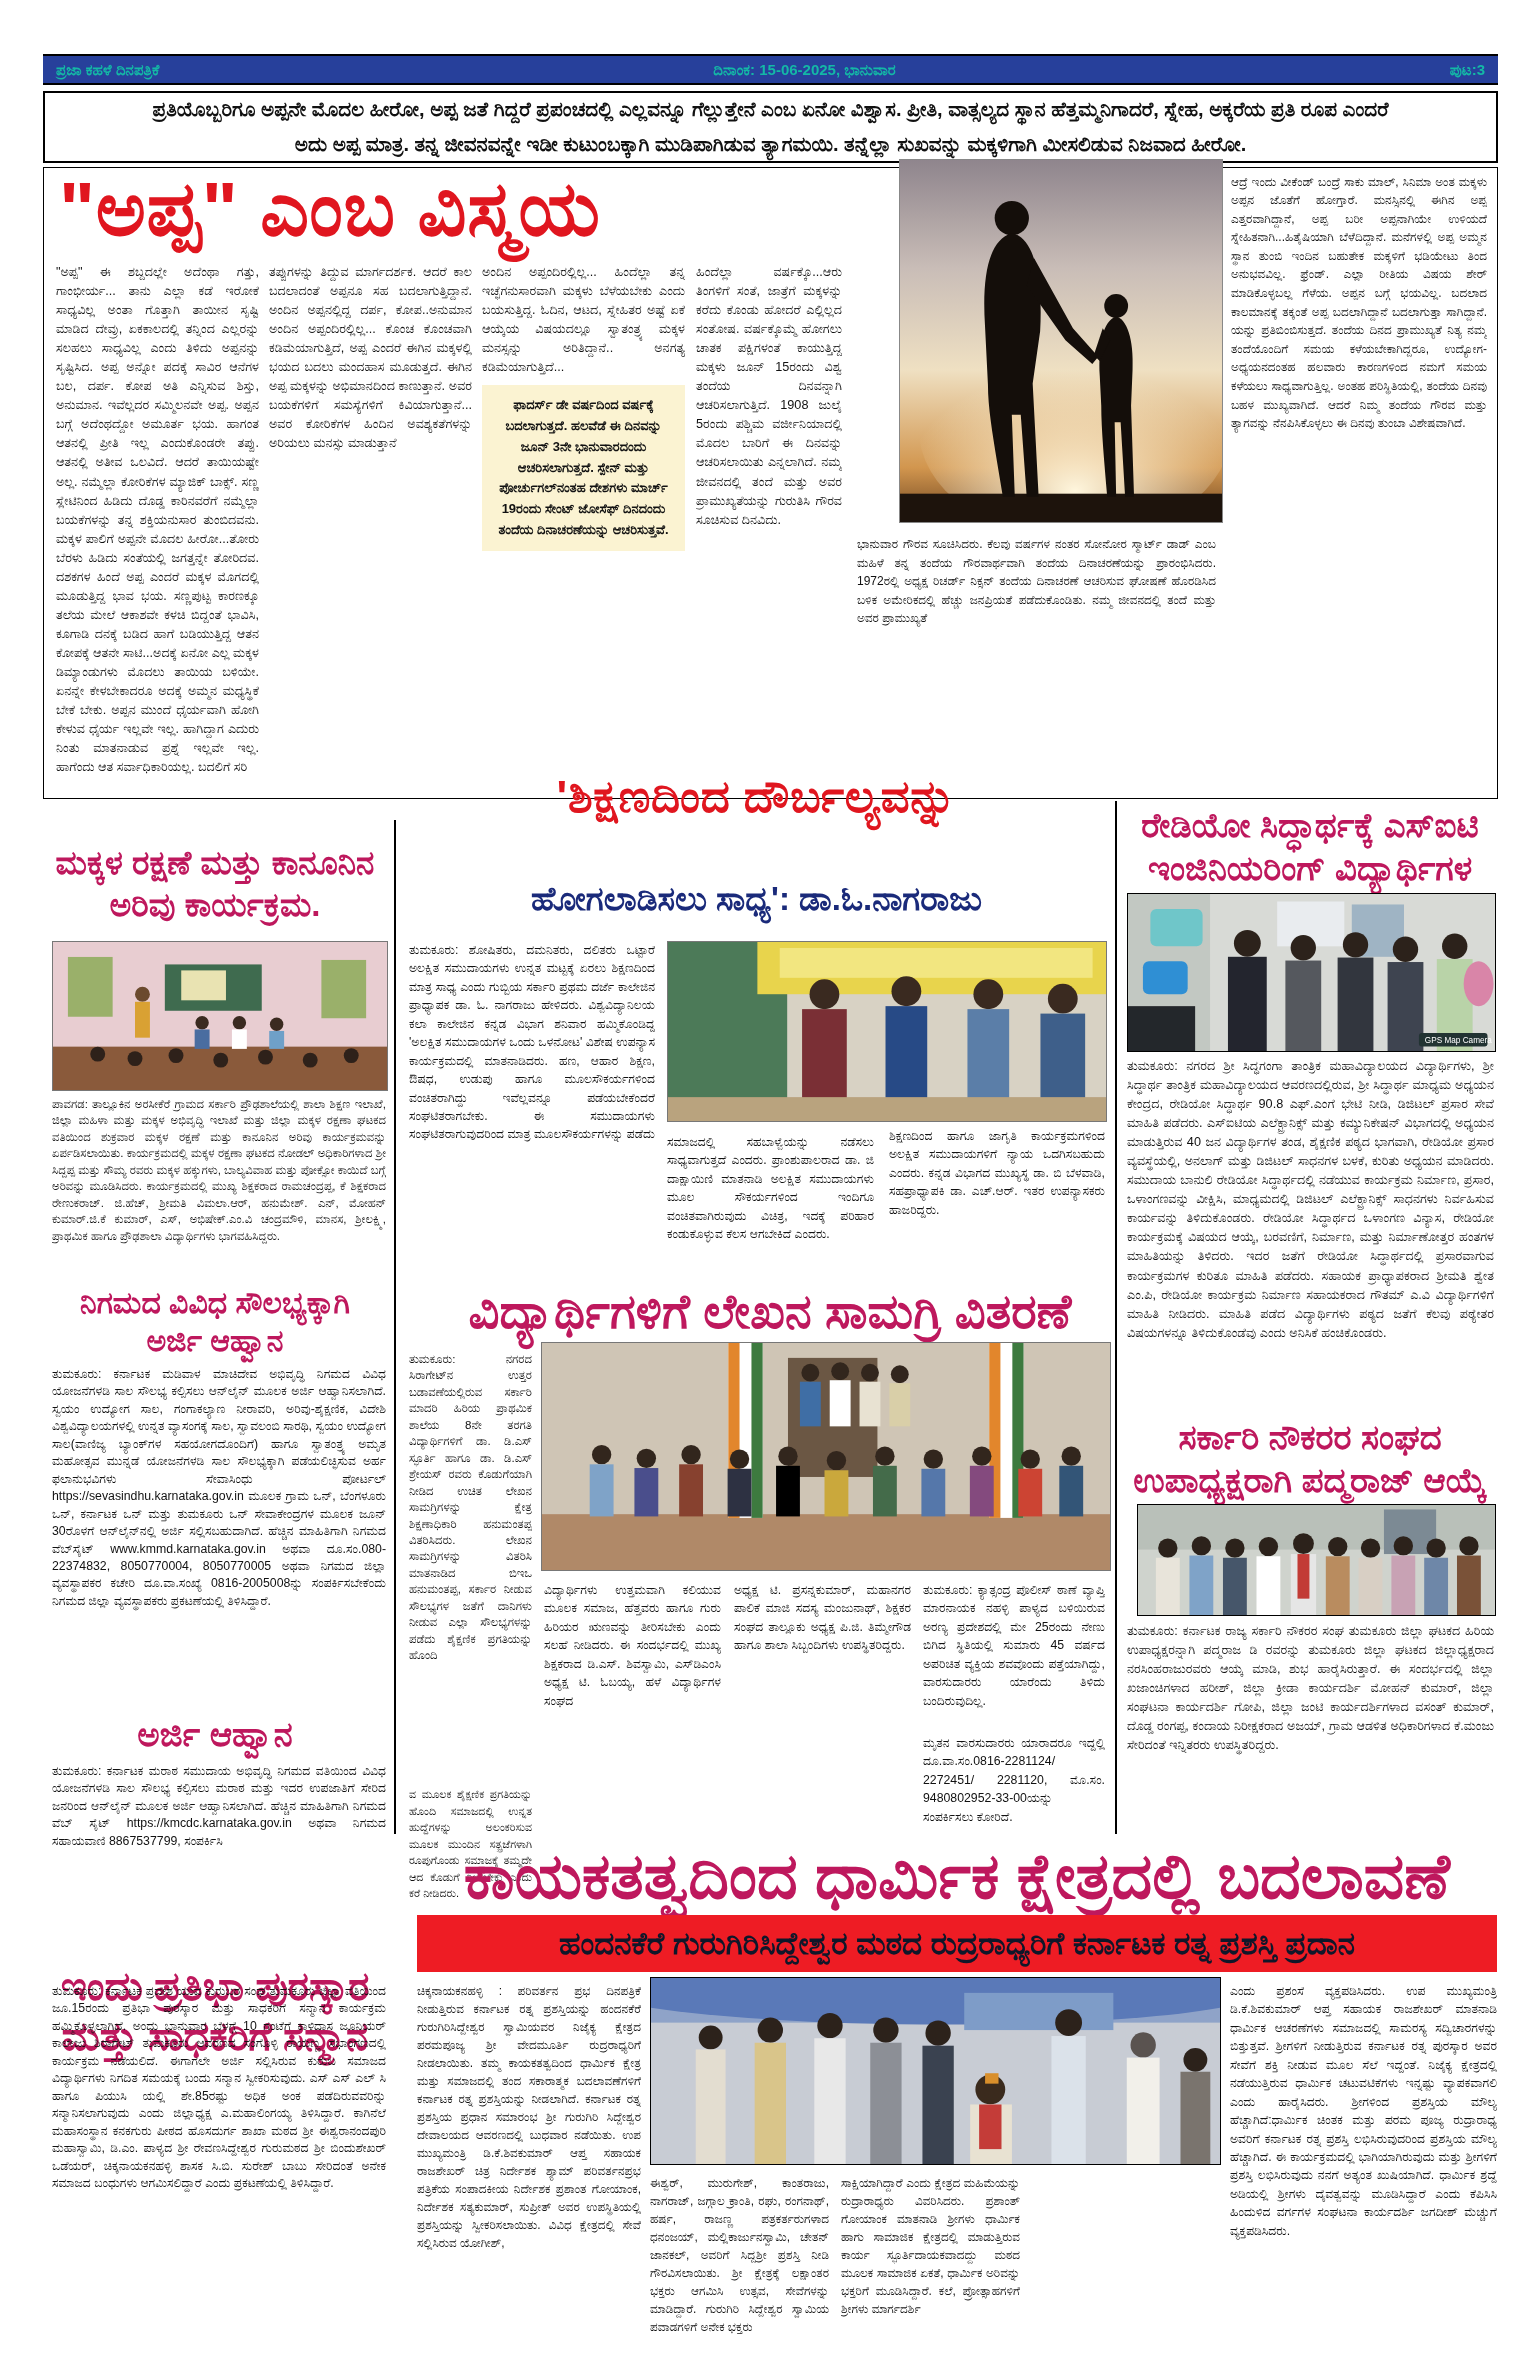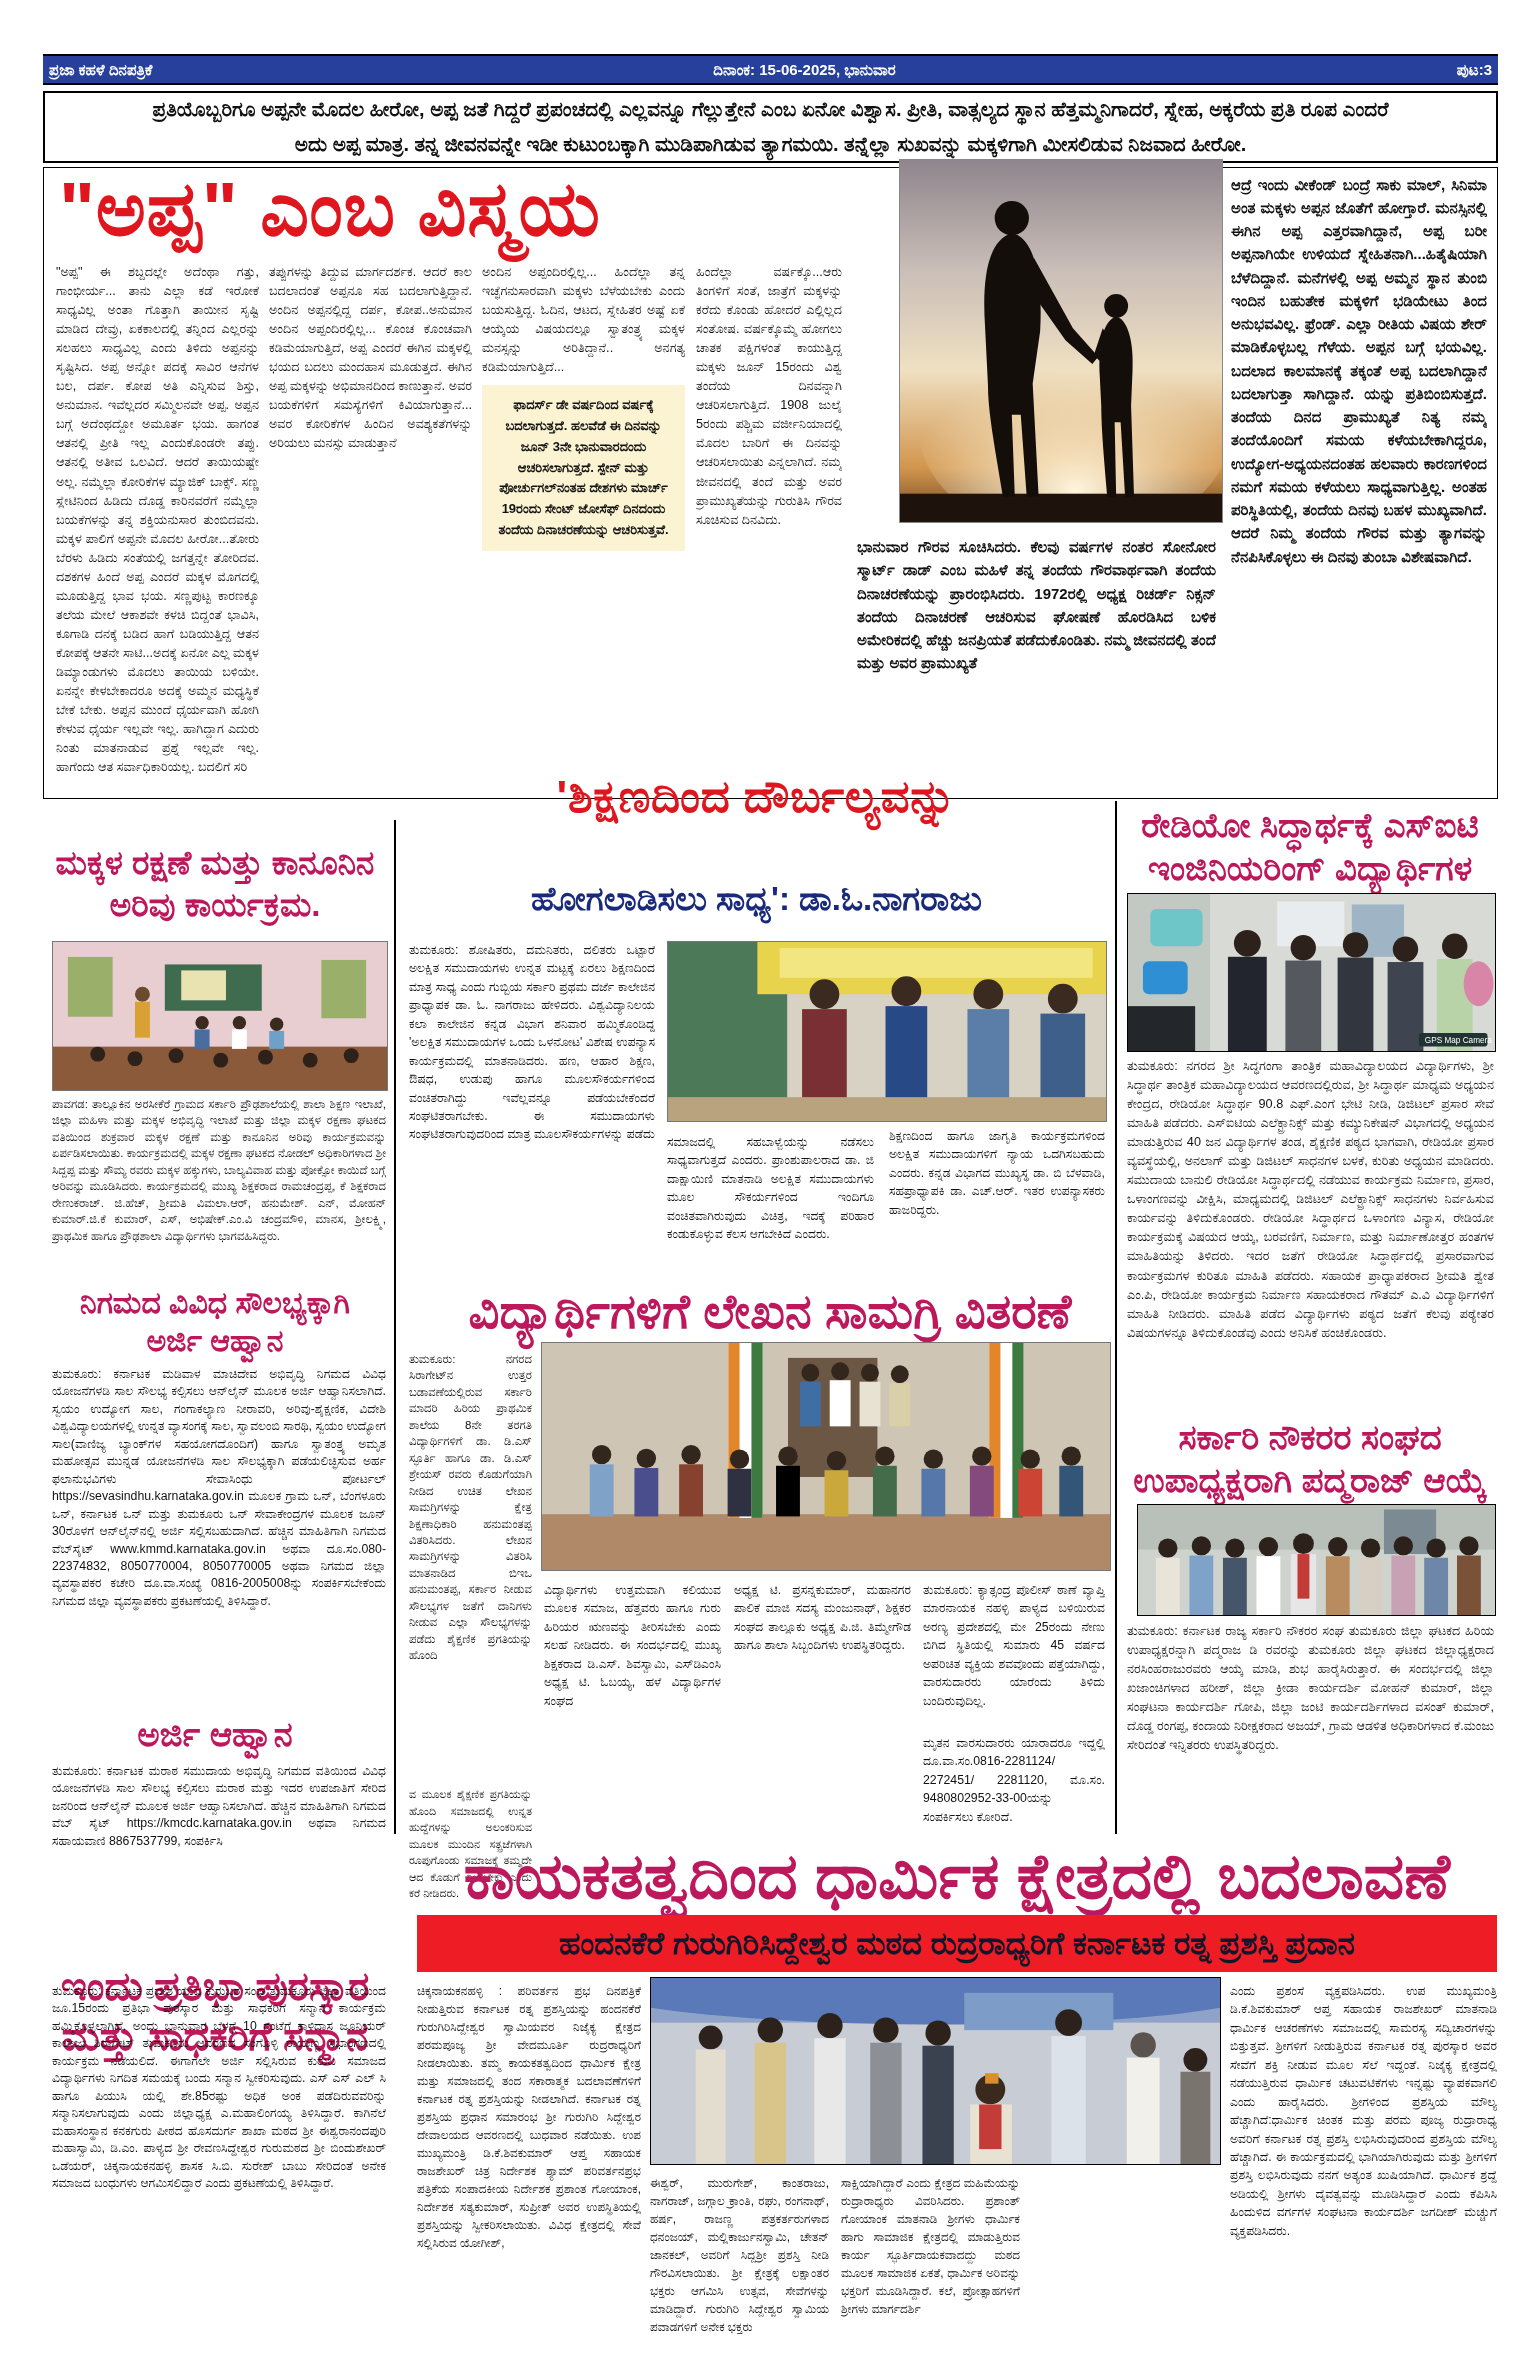--- a/index.html
+++ b/index.html
@@ -2,39 +2,39 @@
 <html style="font-size:12px"><head>
 <meta charset="utf-8">
 <style>
   html,body{margin:0;padding:0;background:#ffffff;}
   .page{position:relative;width:1541px;height:2377px;background:#fff;
         font-family:"Liberation Sans", sans-serif;color:#111;overflow:hidden;}
   .abs{position:absolute;}
   .txt{font-size:12.7px;line-height:1.5;text-align:justify;overflow:hidden;}
   .txt-sm{font-size:11.6px;line-height:1.42;text-align:justify;overflow:hidden;}
   .center{text-align:center;}
-  .masthead{background:#27409b;color:#ffffff;display:flex;align-items:center;
-            justify-content:space-between;padding:0 6px;box-sizing:border-box;
+  .masthead{background:#27409b;color:#14b8a6;display:flex;align-items:center;
+            justify-content:space-between;padding:0 13px;box-sizing:border-box;
             border-top:2.2px solid #000;border-bottom:2.2px solid #000;}
   .masthead span{font-size:15px;font-weight:bold;}
   .introbox{border:2.2px solid #000;box-sizing:border-box;display:flex;flex-direction:column;
             justify-content:center;gap:7.5px;padding:4.5px 30px;}
   .introbox div{font-size:20px;font-weight:bold;text-align:center;line-height:1.35;}
   .leadbox{border:1.5px solid #000;box-sizing:border-box;}
   .headline-red{color:#e0161f;font-weight:bold;letter-spacing:0.7px;}
   .headline-blk{color:#be185d;font-weight:bold;}
   .headline-navy{color:#1a2a7a;font-weight:bold;}
   .yellowbox{background:#fbf3d2;padding:10.4px 12px;margin:7.5px 0;
              font-weight:bold;text-align:center;font-size:13px;line-height:1.6;}
   .photo{display:block;overflow:hidden;background:#ccc;}
   .photo svg{display:block;width:100%;height:100%;}
   .vrule{background:#000;width:1.5px;}
   .redbanner{background:#ee1c24;color:#0f172a;display:flex;align-items:center;
              justify-content:center;font-weight:bold;font-size:31px;}
-  .caption{font-size:15px;line-height:1.55;text-align:justify;font-weight:bold;overflow:hidden;}
+  .caption{font-size:12px;line-height:1.55;text-align:justify;font-weight:normal;overflow:hidden;}
 </style>
 </head>
 <body>
 
 <div class="page">
 
   <div class="abs masthead" style="left:43px;top:54px;width:1455px;height:31px;">
     <span>ಪ್ರಜಾ ಕಹಳೆ ದಿನಪತ್ರಿಕೆ</span>
     <span>ದಿನಾಂಕ: 15-06-2025, ಭಾನುವಾರ</span>
     <span>ಪುಟ:3</span>

